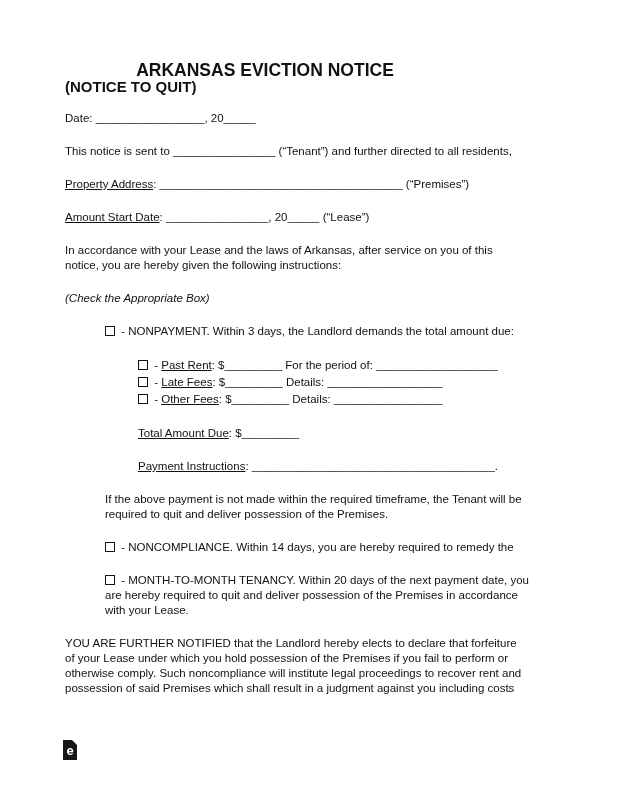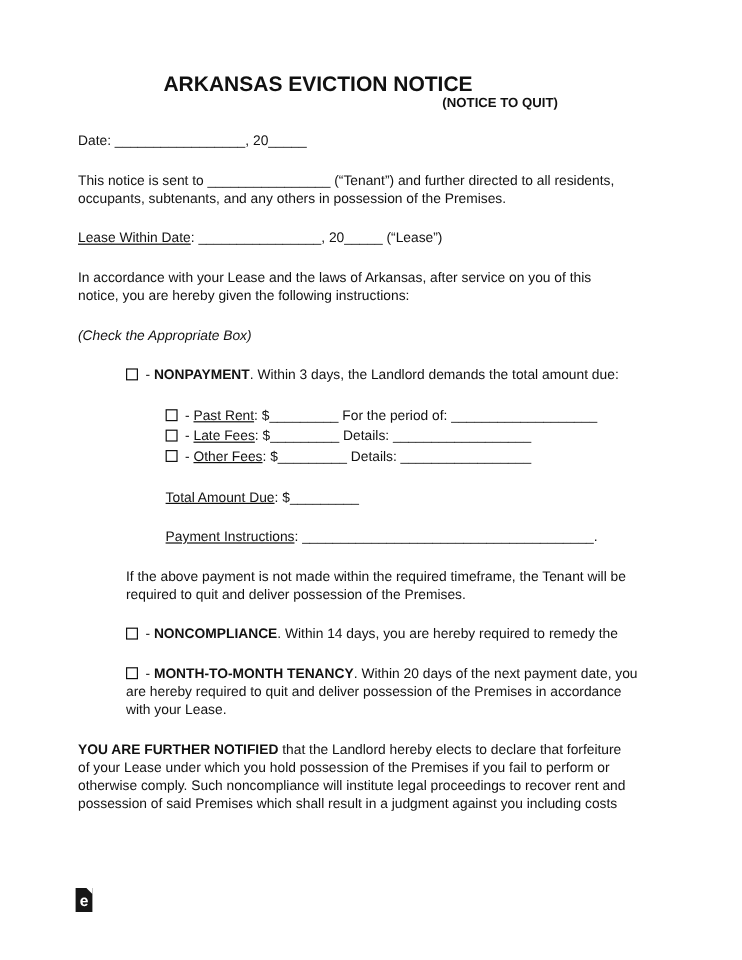--- a/index.html
+++ b/index.html
@@ -14,31 +14,31 @@
     color:#111111;
     -webkit-font-smoothing:antialiased;
   }
   .title{
     text-align:center;
     font-size:17.5px;
     font-weight:bold;
     line-height:19px;
   }
   .subtitle{
-    text-align:right;
-    font-size:11px;
+    text-align:left;
+    font-size:15px;
     font-weight:bold;
     line-height:13px;
   }
   .block{margin-top:18px;}
   .ln{white-space:pre;line-height:15px;}
   .ln17{white-space:pre;line-height:17px;}
   .ind1{margin-left:40px;}
   .ind2{margin-left:73px;}
-  .b{font-weight:bold;}
+  .b{font-weight:normal;}
   .u{text-decoration:underline;}
   .it{font-style:italic;}
   .cb{
     display:inline-block;
     width:8px;height:8px;
     border:1px solid #111;
     margin-right:3px;
     vertical-align:-1px;
     background:#fff;
   }
@@ -70,26 +70,28 @@
 
   <div class="title">ARKANSAS EVICTION NOTICE</div>
   <div class="subtitle">(NOTICE TO QUIT)</div>
 
   <div class="block">
     <div class="ln"><span>Date: _________________, 20_____</span></div>
   </div>
 
   <div class="block">
     <div class="ln">This notice is sent to ________________ (“Tenant”) and further directed to all residents,</div>
-    <div class="ln">occupants, subtenants, and any others in possession of the Premises.</div>
   </div>
 
+  <div class="block">
+    <div class="ln"><span class="u">Property Address</span><span>: ______________________________________ (“Premises”)</span></div>
+  </div>
 
   <div class="block">
-    <div class="ln"><span class="u">Lease Within Date</span><span>: ________________, 20_____ (“Lease”)</span></div>
+    <div class="ln"><span class="u">Amount Start Date</span><span>: ________________, 20_____ (“Lease”)</span></div>
   </div>
 
   <div class="block">
     <div class="ln">In accordance with your Lease and the laws of Arkansas, after service on you of this</div>
     <div class="ln">notice, you are hereby given the following instructions:</div>
   </div>
 
   <div class="block">
     <div class="ln it">(Check the Appropriate Box)</div>
   </div>

